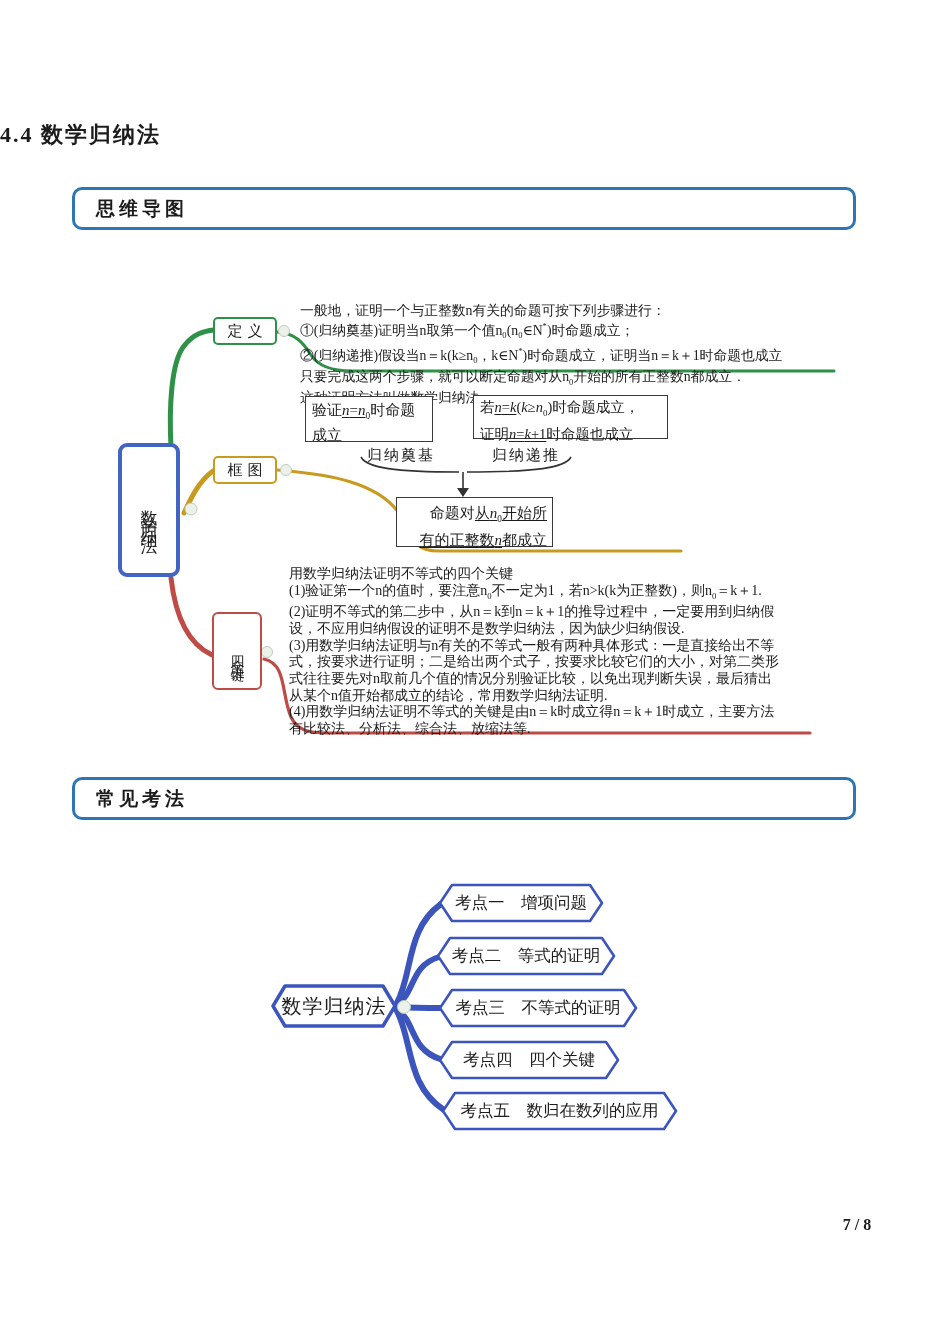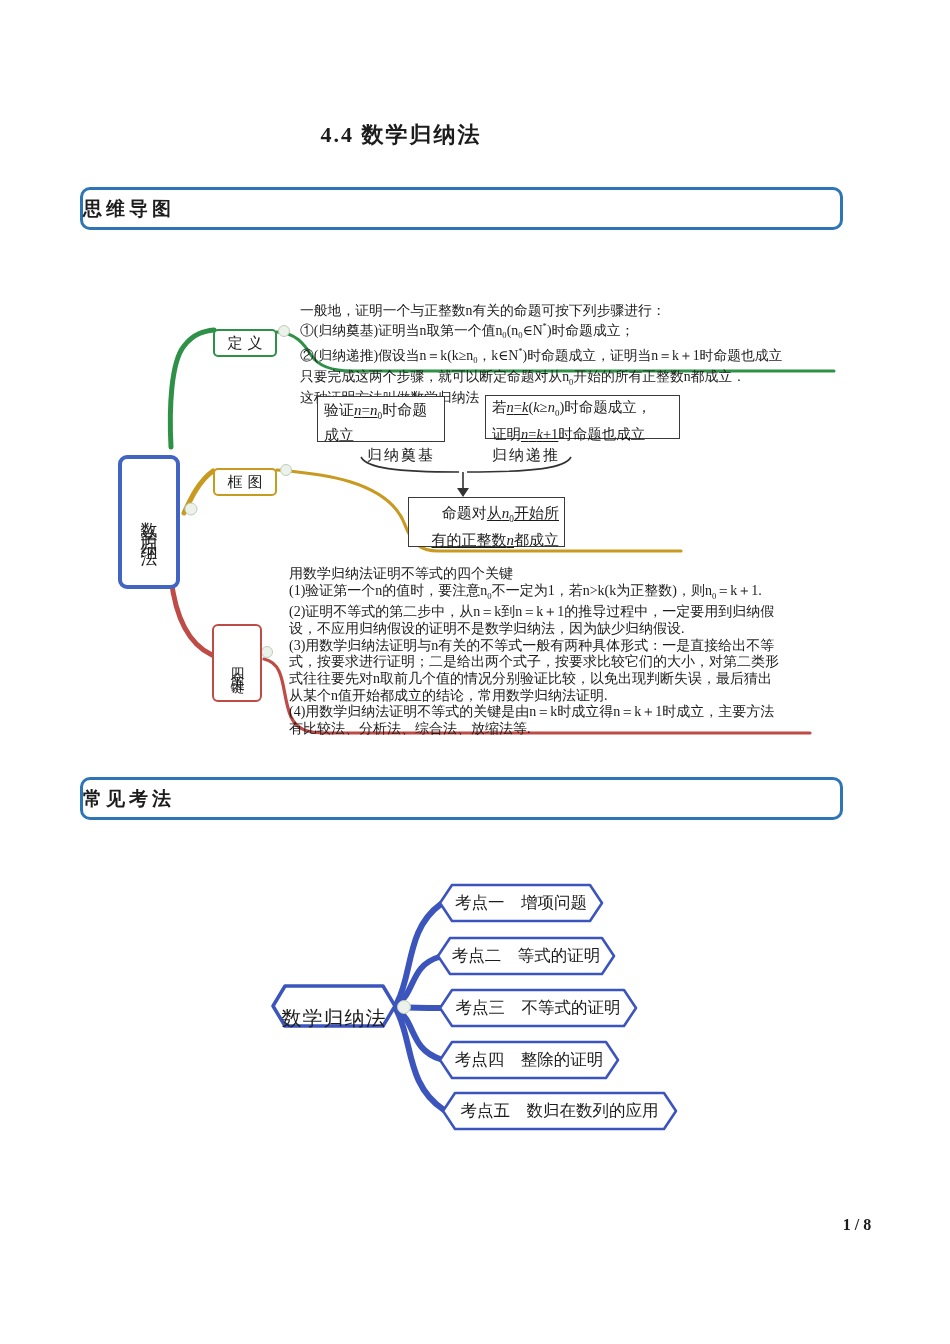--- a/index.html
+++ b/index.html
@@ -1,41 +1,41 @@
 <!DOCTYPE html>
 <html><head>
 <meta charset="utf-8">
 <style>
   html,body{margin:0;padding:0;background:#ffffff;}
   .page{position:relative;width:950px;height:1344px;background:#fff;overflow:hidden;
         font-family:"Liberation Serif","DejaVu Serif",serif;color:#1c1c1c;}
   .abs{position:absolute;}
   svg.layer{position:absolute;left:0;top:0;}
 
-  .title{top:120px;left:0;width:802px;text-align:center;font-size:22px;font-weight:bold;letter-spacing:2px;}
+  .title{top:120px;left:0;width:802px;font-size:22px;font-weight:bold;letter-spacing:2px;}
 
-  .secbox{left:80px;width:757px;height:37px;border:3px solid #2E75B6;border-radius:10px;
-          display:flex;align-items:center;font-size:19px;font-weight:bold;letter-spacing:4px;}
+  .secbox{left:72px;width:757px;height:37px;border:3px solid #2E75B6;border-radius:10px;
+          padding-left:21px;display:flex;align-items:center;font-size:19px;font-weight:bold;letter-spacing:4px;}
   .sec1{top:187px;}
   .sec2{top:777px;}
 
-  .node{display:flex;align-items:center;justify-content:center;background:#fff;box-sizing:border-box;margin-top:12px;}
+  .node{display:flex;align-items:center;justify-content:center;background:#fff;box-sizing:border-box;}
   .vtext{writing-mode:vertical-rl;text-orientation:upright;}
   .root1{left:118px;top:443px;width:62px;height:134px;border:4px solid #4265C4;border-radius:9px;
          font-size:17px;}
   .root1 .vtext{letter-spacing:7px;padding-top:7px;}
   .def-node{left:213px;top:317px;width:64px;height:28px;border:2px solid #2E9147;border-radius:5px;font-size:15px;letter-spacing:5px;text-indent:5px;}
   .frame-node{left:213px;top:456px;width:64px;height:28px;border:2px solid #C89B20;border-radius:5px;font-size:15px;letter-spacing:5px;text-indent:5px;}
   .keys-node{left:212px;top:612px;width:50px;height:78px;border:2px solid #BE4B45;border-radius:6px;font-size:14px;}
   .keys-node .vtext{letter-spacing:4px;padding-top:4px;}
 
   .defs-text{left:300px;top:288px;font-size:13.8px;line-height:15.7px;white-space:nowrap;margin-top:15px;}
   .keys-text{left:289px;top:566px;font-size:14px;line-height:16.7px;white-space:nowrap;}
 
-  .fc-box{position:absolute;border:1.5px solid #3a3a3a;background:#fff;box-sizing:content-box;margin-left:12px;}
+  .fc-box{position:absolute;border:1.5px solid #3a3a3a;background:#fff;box-sizing:content-box;}
   .fc1{left:305px;top:396px;width:114px;height:36px;padding:4px 6px;font-size:15px;line-height:19px;}
   .fc2{left:473px;top:395px;width:181px;height:40px;padding:1px 6px;font-size:14.5px;line-height:21px;}
   .fc3{left:396px;top:497px;width:145px;height:38px;padding:5px;font-size:15px;line-height:21px;text-align:right;}
   .fc-label{font-size:15px;letter-spacing:2px;}
   .lbl-base{left:367px;top:446px;}
   .lbl-rec{left:492px;top:446px;}
 
   sub{font-size:0.62em;}
   sup{font-size:0.62em;}
   u{text-decoration:underline;text-underline-offset:2px;}
@@ -143,18 +143,18 @@
     <div>式往往要先对n取前几个值的情况分别验证比较，以免出现判断失误，最后猜出</div>
     <div>从某个n值开始都成立的结论，常用数学归纳法证明.</div>
     <div>(4)用数学归纳法证明不等式的关键是由n＝k时成立得n＝k＋1时成立，主要方法</div>
     <div>有比较法、分析法、综合法、放缩法等.</div>
   </div>
 
   <div class="abs node map2-root">数学归纳法</div>
   <div class="topic t1">考点一　增项问题</div>
   <div class="topic t2">考点二　等式的证明</div>
   <div class="topic t3">考点三　不等式的证明</div>
-  <div class="topic t4">考点四　整除的证明</div>
+  <div class="topic t4">考点四　四个关键</div>
   <div class="topic t5">考点五　数归在数列的应用</div>
 
-  <div class="abs pagenum">1 / 8</div>
+  <div class="abs pagenum">7 / 8</div>
 
 </div>
 
 </body></html>

